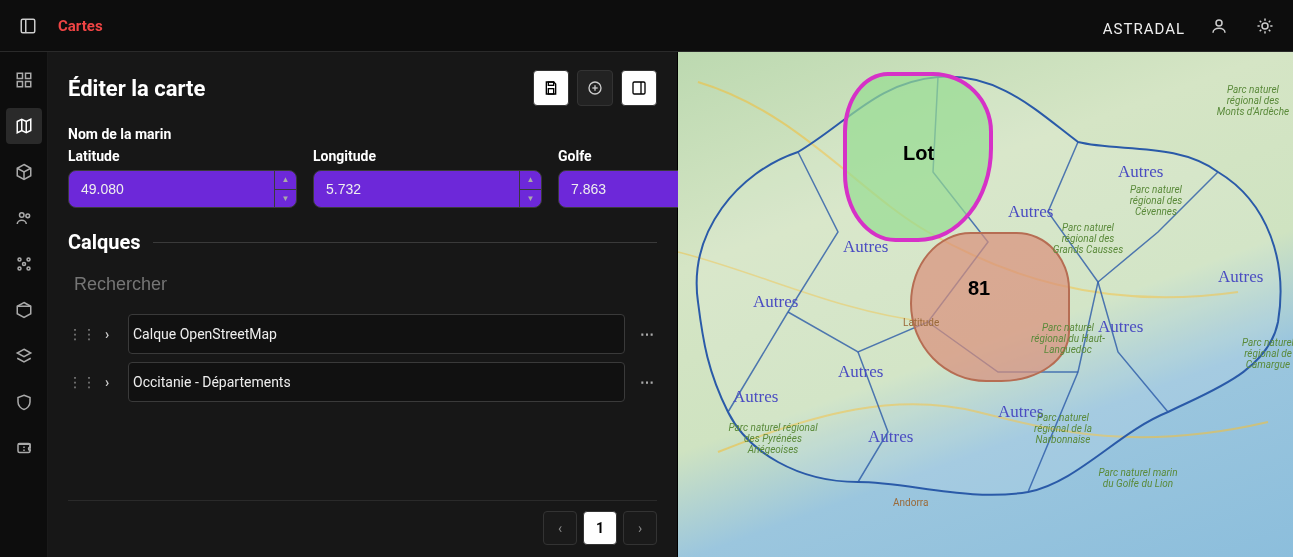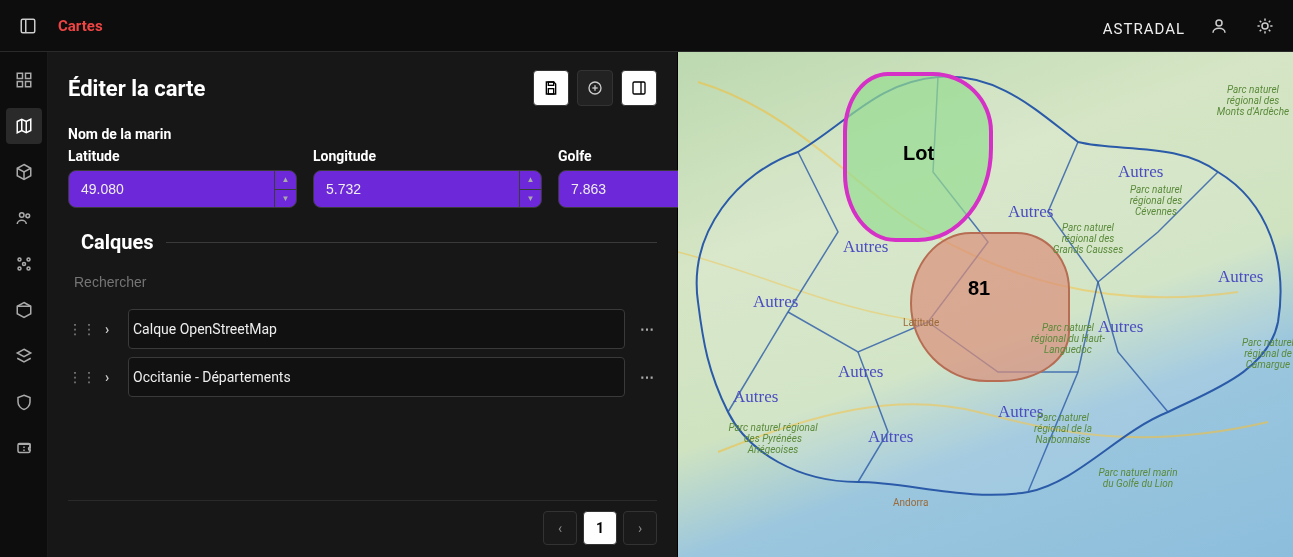--- a/index.html
+++ b/index.html
@@ -181,36 +181,35 @@
   .spin:first-child { border-bottom: 1px solid #3a3a3a; }
   .section-title {
     font-size: 20px;
     font-weight: 700;
     margin-top: 22px;
     margin-bottom: 12px;
     position: relative;
     color: #fff;
     display:flex;
     align-items:center;
-    margin-left:13px;
   }
   .section-title .line {
     flex:1;
     height:1px;
     background:#3a3a3a;
     margin-left:12px;
   }
   .search-input {
     width:100%;
     background: transparent;
     border: none;
     border-bottom: 1px solid transparent;
     padding: 8px 6px;
     color: #888;
-    font-size: 14px;
+    font-size: 18px;
     outline: none;
     margin-bottom: 10px;
   }
   .layer-row {
     display: flex;
     align-items: center;
     gap: 12px;
     margin-bottom: 8px;
   }
   .drag-handle {

